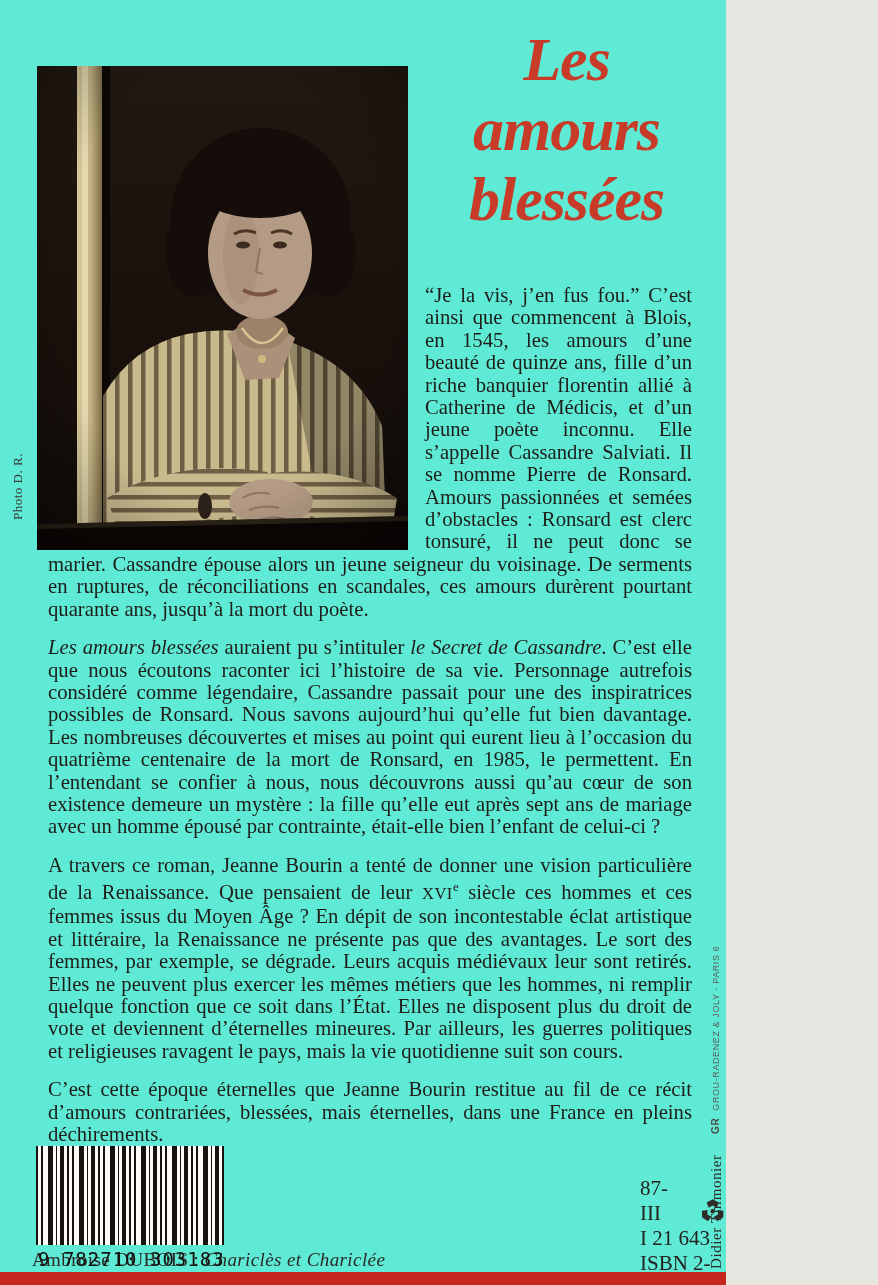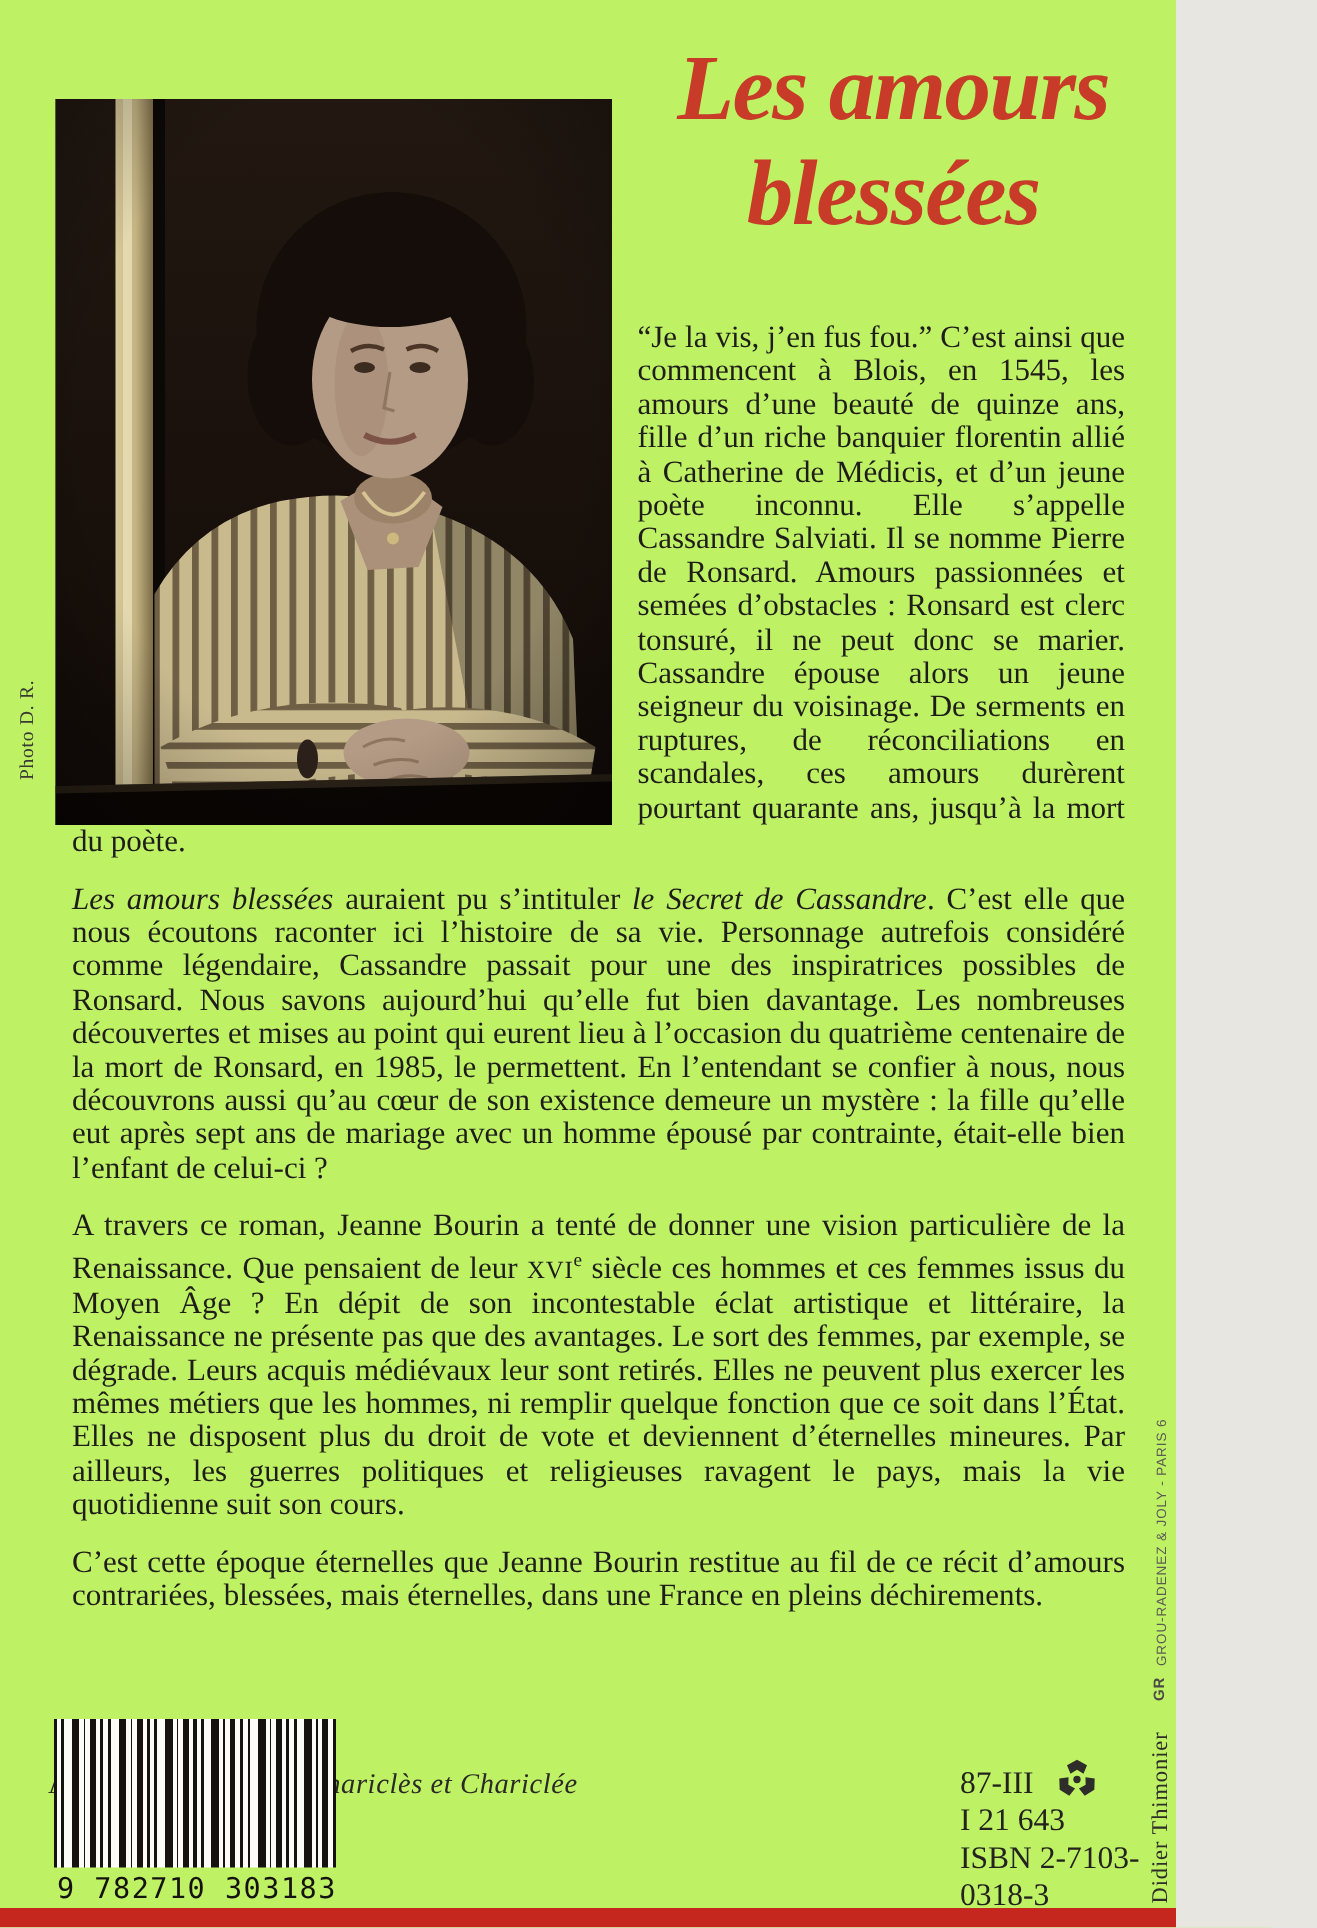--- a/index.html
+++ b/index.html
@@ -1,18 +1,18 @@
 <!DOCTYPE html>
 <html><head>
 <meta charset="utf-8">
 <style>
   html,body{margin:0;padding:0;background:#e8e6e0;}
   .page{
-    position:relative;width:784px;height:1285px;overflow:hidden;
-    background:#bef264;color:#23211d;
+    position:relative;width:726px;height:1285px;overflow:hidden;
+    background:#5eead4;color:#23211d;
     font-family:"Liberation Serif",serif;
   }
   .content{padding:0 18px 0 32px;}
   .photo-frame{
     float:left;width:371px;height:484px;margin:42px 17px 0 5px;
     background:#1a120d;
   }
   .photo-frame svg{display:block;}
   h1.title{
     margin:24px 0 50px;text-align:center;

